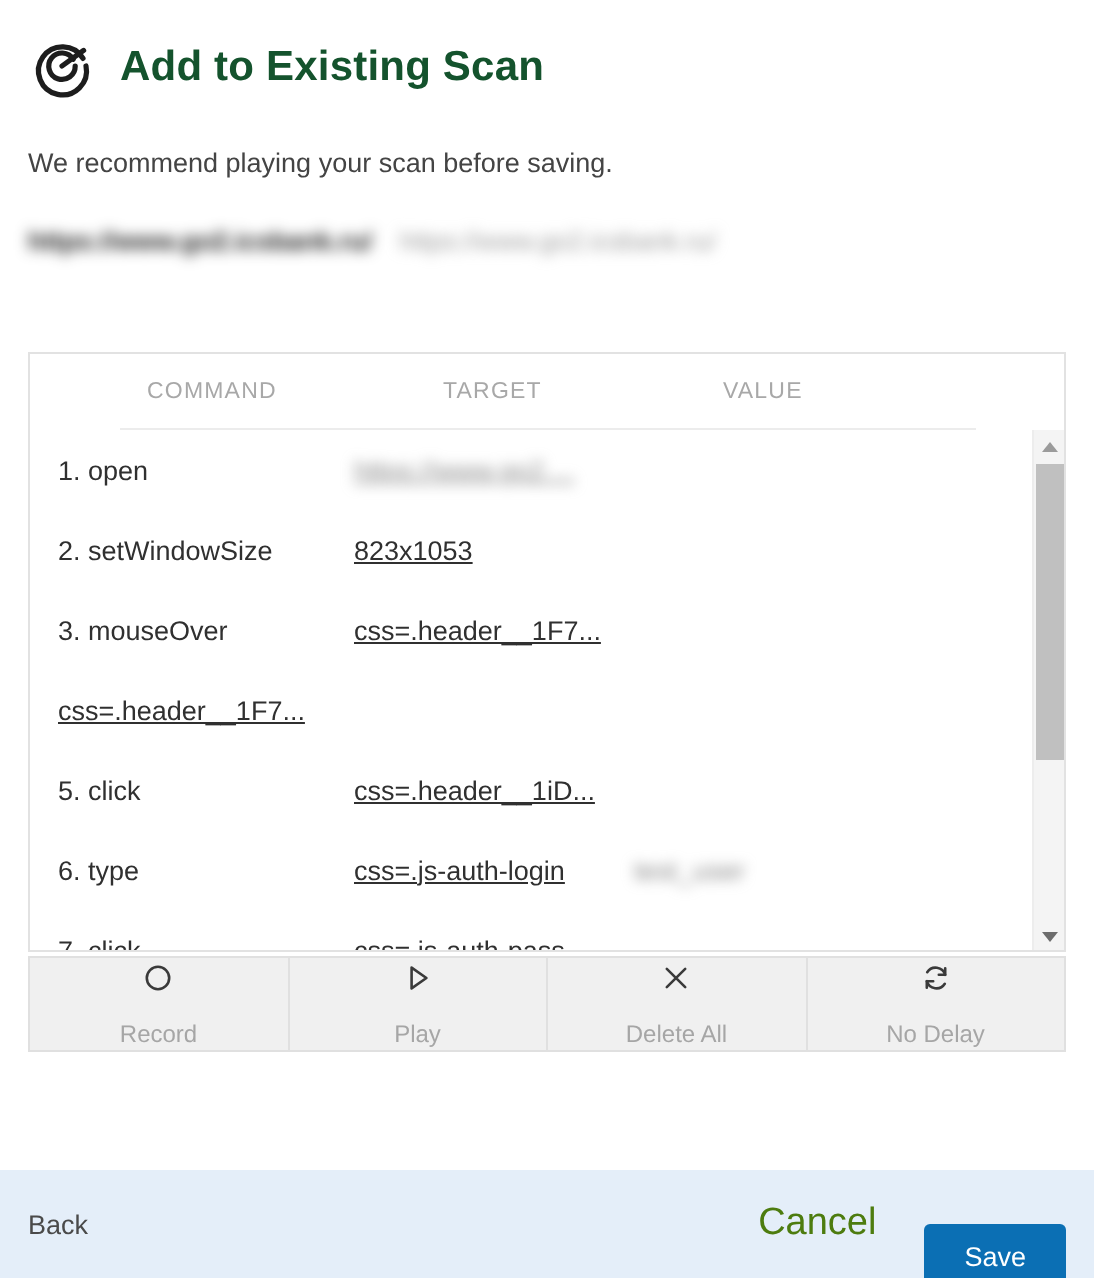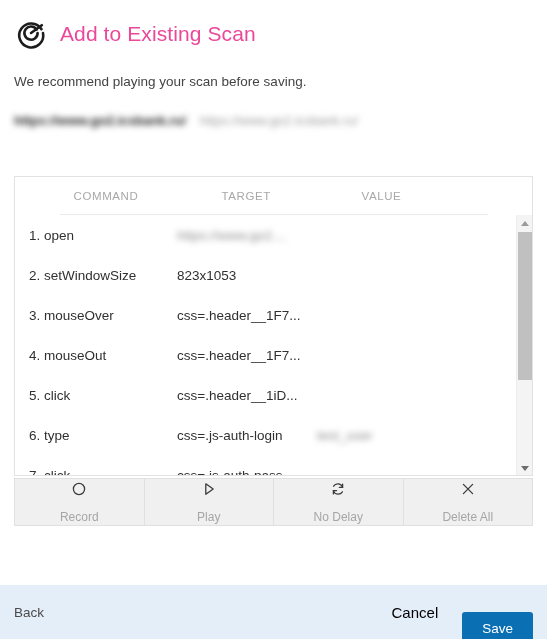--- a/index.html
+++ b/index.html
@@ -24,22 +24,22 @@
     gap: 12px;
   }
   .logo-icon {
     width: 34px;
     height: 34px;
     flex: 0 0 34px;
     display: block;
   }
   .page-title {
     font-size: 21px;
-    font-weight: normal;
-    color: #ec4899;
+    font-weight: bold;
+    color: #14532d;
     letter-spacing: 0.1px;
     line-height: 1;
   }
 
   .subtitle {
     margin: 24px 4px 0 14px;
     font-size: 13.5px;
     color: #444444;
   }
 
@@ -107,21 +107,21 @@
   }
   .cell {
     font-size: 13.5px;
     color: #303030;
     box-sizing: border-box;
     padding-left: 14px;
     white-space: nowrap;
     overflow: hidden;
   }
   .cell.c-command { width: 148px; }
-  .cell.c-target  { width: 140px; }
+  .cell.c-target  { width: 140px; text-decoration: underline; }
   .cell.c-value   { width: 140px; }
   .cell.c-edit    { width: 89px; }
   .cell.redacted {
     filter: blur(3.2px);
     color: #8a8a8a;
     user-select: none;
   }
 
   
   .scrollbar {
@@ -205,22 +205,22 @@
     box-sizing: border-box;
     padding: 0 14px;
   }
   .btn-back {
     font-size: 13.5px;
     color: #4a4a4a;
     cursor: pointer;
   }
   .footer-spacer { flex: 1 1 auto; }
   .btn-cancel {
-    font-size: 15px;
-    color: #000000;
+    font-size: 19px;
+    color: #4d7c0f;
     margin-right: 24px;
     cursor: pointer;
     margin-left: 12px;
   }
   .btn-save {
     background: #0b6fb4;
     color: #ffffff;
     font-size: 13.5px;
     border: none;
     border-radius: 3px;
@@ -272,21 +272,20 @@
         <div class="cell c-value"></div>
         <div class="cell c-edit"></div>
       </div>
       <div class="row">
         <div class="cell c-command">3. mouseOver</div>
         <div class="cell c-target">css=.header__1F7...</div>
         <div class="cell c-value"></div>
         <div class="cell c-edit"></div>
       </div>
       <div class="row">
-        <div class="cell c-command">4. mouseOut</div>
         <div class="cell c-target">css=.header__1F7...</div>
         <div class="cell c-value"></div>
         <div class="cell c-edit"></div>
       </div>
       <div class="row">
         <div class="cell c-command">5. click</div>
         <div class="cell c-target">css=.header__1iD...</div>
         <div class="cell c-value"></div>
         <div class="cell c-edit"></div>
       </div>
@@ -326,42 +325,42 @@
     <span class="tool-label">Record</span>
   </div>
 
   <div class="tool-btn">
     <span class="tool-icon">
       <svg viewBox="0 0 16 16" width="16" height="16">
           <path d="M4.8 2.8 L12.2 8 L4.8 13.2 Z" fill="none" stroke="#3a3a3a" stroke-width="1.3" stroke-linejoin="round"></path>
         </svg>
     </span>
     <span class="tool-label">Play</span>
+  </div>
+
+  <div class="tool-btn">
+    <span class="tool-icon">
+      <svg viewBox="0 0 16 16" width="16" height="16">
+        <path d="M3.4 3.4 L12.6 12.6 M12.6 3.4 L3.4 12.6" fill="none" stroke="#3a3a3a" stroke-width="1.3" stroke-linecap="round"></path>
+      </svg>
+    </span>
+    <span class="tool-label">Delete All</span>
   </div>
 
   <div class="tool-btn">
     <span class="tool-icon">
       <svg viewBox="0 0 16 16" width="16" height="16">
         <path d="M12.6 6.4 A5 5 0 0 0 3.6 5.1" fill="none" stroke="#3a3a3a" stroke-width="1.3" stroke-linecap="round"></path>
         <path d="M3.4 9.6 A5 5 0 0 0 12.4 10.9" fill="none" stroke="#3a3a3a" stroke-width="1.3" stroke-linecap="round"></path>
         <path d="M12.6 3.1 L12.6 6.4 L9.4 6.4" fill="none" stroke="#3a3a3a" stroke-width="1.3" stroke-linecap="round" stroke-linejoin="round"></path>
         <path d="M3.4 12.9 L3.4 9.6 L6.6 9.6" fill="none" stroke="#3a3a3a" stroke-width="1.3" stroke-linecap="round" stroke-linejoin="round"></path>
       </svg>
     </span>
     <span class="tool-label">No Delay</span>
   </div>
-
-  <div class="tool-btn">
-    <span class="tool-icon">
-      <svg viewBox="0 0 16 16" width="16" height="16">
-        <path d="M3.4 3.4 L12.6 12.6 M12.6 3.4 L3.4 12.6" fill="none" stroke="#3a3a3a" stroke-width="1.3" stroke-linecap="round"></path>
-      </svg>
-    </span>
-    <span class="tool-label">Delete All</span>
-  </div>
 </div>
 
 <div class="footer">
   <span class="btn-back">Back</span>
   <span class="footer-spacer"></span>
   <span class="btn-cancel">Cancel</span>
   <button class="btn-save">Save</button>
 </div>
 
 </body></html>

